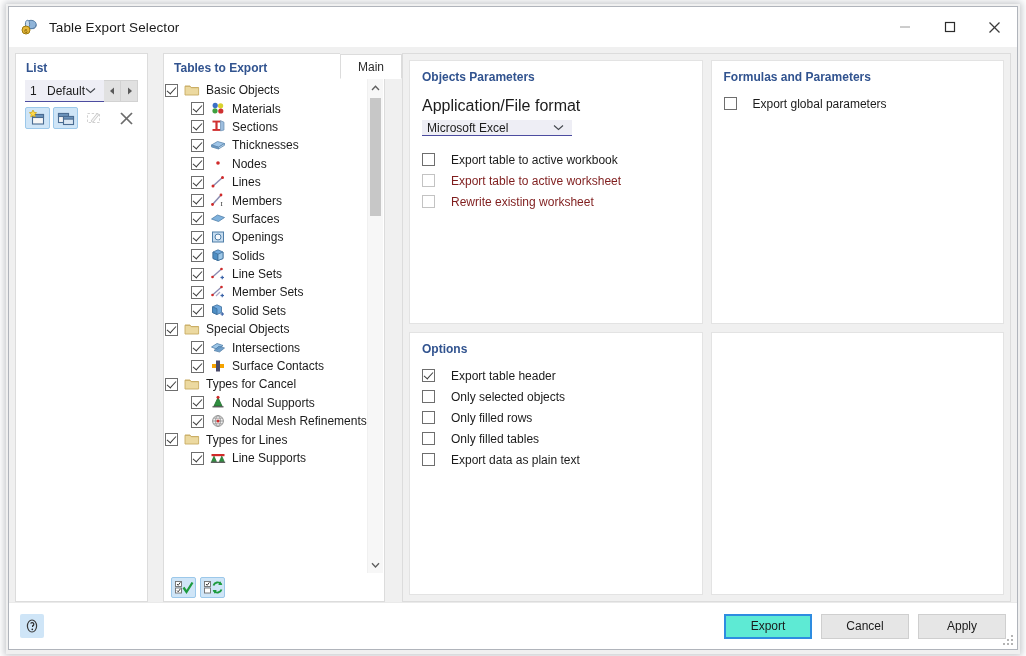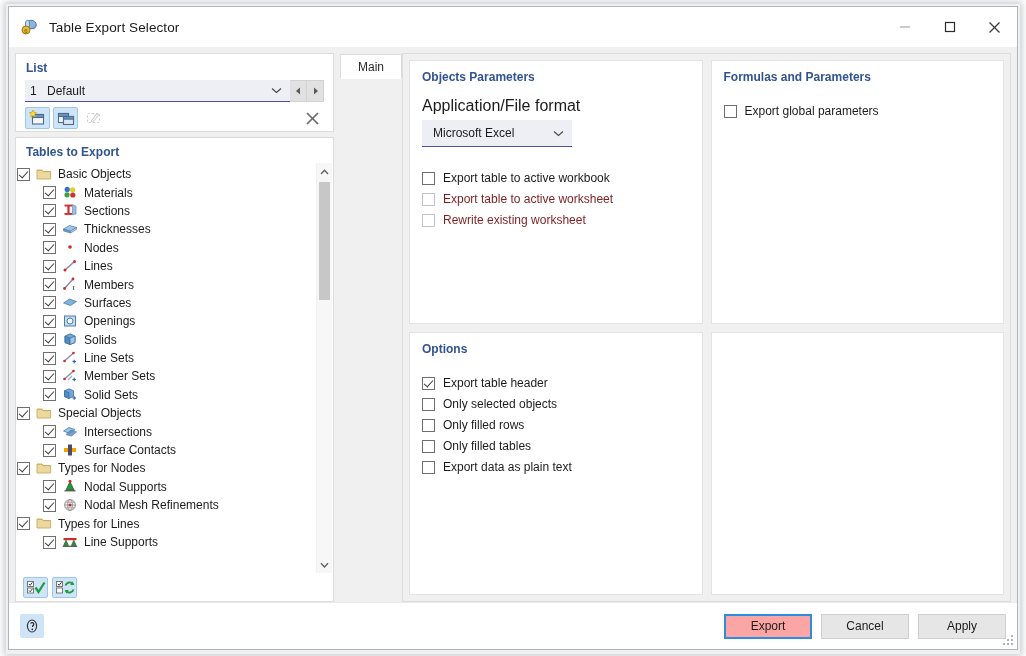--- a/index.html
+++ b/index.html
@@ -60,22 +60,22 @@
     background: #f0f0f0;
     display: flex;
     padding: 6px 6px 0 6px;
     gap: 0;
     min-height: 0;
   }
 
   
   .left-col {
     width: 319px; flex: 0 0 319px;
-    display: flex; flex-direction: column;
-    gap: 5px;
+    display: flex; flex-direction: row;
+    gap: 15px;
   }
   .panel {
     background: #ffffff;
     border: 1px solid #dcdcdc;
   }
   .panel-title {
     font-size: 12px; font-weight: bold; color: #31538f;
     padding: 7px 10px 4px 10px;
   }
 
@@ -218,33 +218,33 @@
     border: 1px solid #e3e3e3;
     padding: 9px 12px;
     overflow: hidden;
   }
   .qtitle {
     font-size: 12px; font-weight: bold; color: #31538f;
     margin-bottom: 13px;
   }
   .field-label { font-size: 16px; color: #1b1b1b; margin-bottom: 5px; }
   .combo {
-    width: 150px; height: 27px;
+    width: 150px; height: 16px;
     background: #eeeef5; border-bottom: 1.5px solid #4c4ca0;
     display: flex; align-items: center;
     font-size: 12px; color: #1b1b1b;
-    padding-left: 11px;
+    padding-left: 5px;
     position: relative;
     margin-bottom: 17px;
   }
   .combo .chev { position: absolute; right: 8px; font-size: 10px; color: #44484e; }
   .chk-row {
-    display: flex; align-items: flex-end;
+    display: flex; align-items: flex-start;
     height: 21px;
-    font-size: 12px; color: #1b1b1b;
+    font-size: 12px; color: #1b1b1b; gap: 8px;
   }
   .chk-row.dim { color: #7f1d1d; }
   .chk-box {
     width: 13px; height: 13px; flex: 0 0 13px;
     border: 1px solid #6e6e6e; background: #fff;
     margin-right: 8px; position: relative;
   }
   .chk-row.dim .chk-box { border-color: #c3c3c3; }
   .chk-box.checked::after {
     content: ""; position: absolute; left: 3px; top: 0px;
@@ -268,21 +268,21 @@
     display: flex; align-items: center; justify-content: center;
     border-radius: 2px;
   }
   .foot-btns { position: absolute; right: 11px; display: flex; gap: 9px; }
   .btn {
     width: 88px; height: 25px;
     background: #e6e6e6; border: 1px solid #cfcfcf;
     font-size: 12px; color: #1b1b1b;
     display: flex; align-items: center; justify-content: center;
   }
-  .btn.primary { background: #fca5a5; border: 2px solid #2e8ce0; }
+  .btn.primary { background: #5eead4; border: 2px solid #2e8ce0; }
   .grip {
     position: absolute; right: 3px; bottom: 3px;
     width: 11px; height: 11px;
   }
   .grip i {
     position: absolute; width: 2px; height: 2px; background: #b4b4b4;
   }
 </style>
 </head>
 <body>
@@ -528,21 +528,21 @@
                     <rect x="6" y="1.5" width="4" height="11" fill="#4a4a6a"></rect>
                   </svg></span>
                 <span class="tlabel">Surface Contacts</span>
               </div>
               <div class="tree-row lvl0">
                 <span class="cbox checked"></span>
                 <span class="ticon"><svg width="16" height="14" viewBox="0 0 16 14">
                     <path d="M1 3.2 L6 3.2 L7.2 4.6 L14.6 4.6 L14.6 12 L1 12 Z" fill="#ecd9a0" stroke="#c8ab62" stroke-width=".9"></path>
                     <path d="M1 3.2 L6 3.2 L7.2 4.6 L14.6 4.6" fill="none" stroke="#c8ab62" stroke-width=".9"></path>
                   </svg></span>
-                <span class="tlabel">Types for Nodes</span>
+                <span class="tlabel">Types for Cancel</span>
               </div>
               <div class="tree-row lvl1">
                 <span class="cbox checked"></span>
                 <span class="ticon"><svg width="16" height="14" viewBox="0 0 16 14">
                     <polygon points="8,2.5 12,11 4,11" fill="#2f8f3f" stroke="#1d6b2b" stroke-width=".8"></polygon>
                     <circle cx="8" cy="2.2" r="1.5" fill="#d02a2a"></circle>
                     <line x1="2.5" y1="11.8" x2="13.5" y2="11.8" stroke="#444" stroke-width="1.2"></line>
                   </svg></span>
                 <span class="tlabel">Nodal Supports</span>
               </div>

